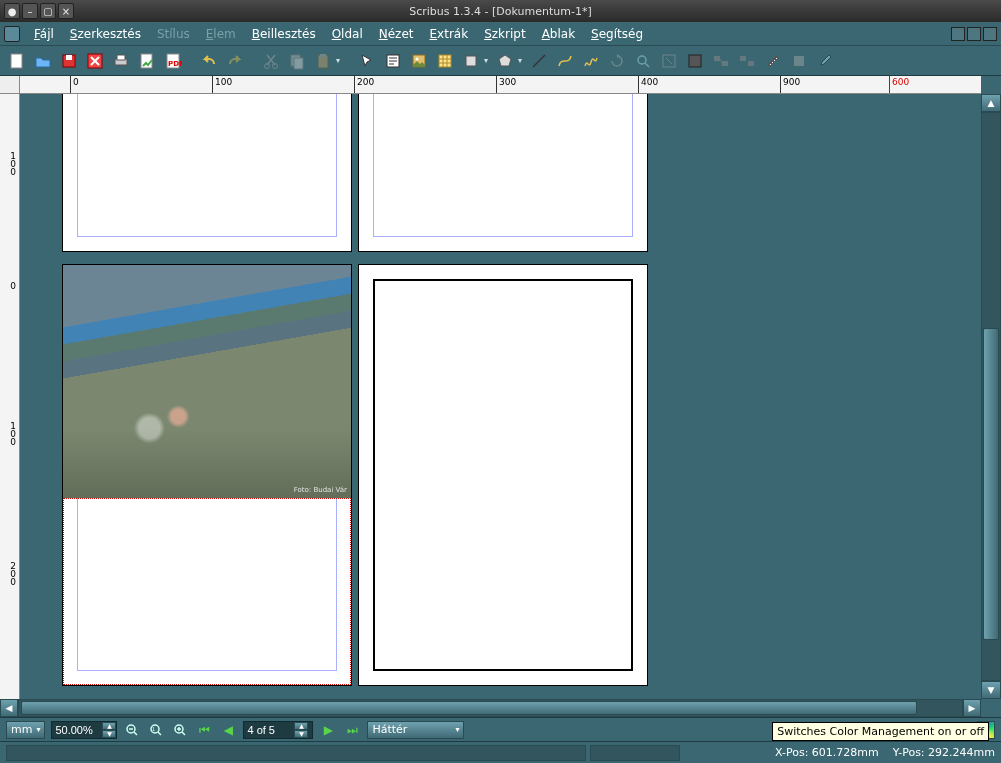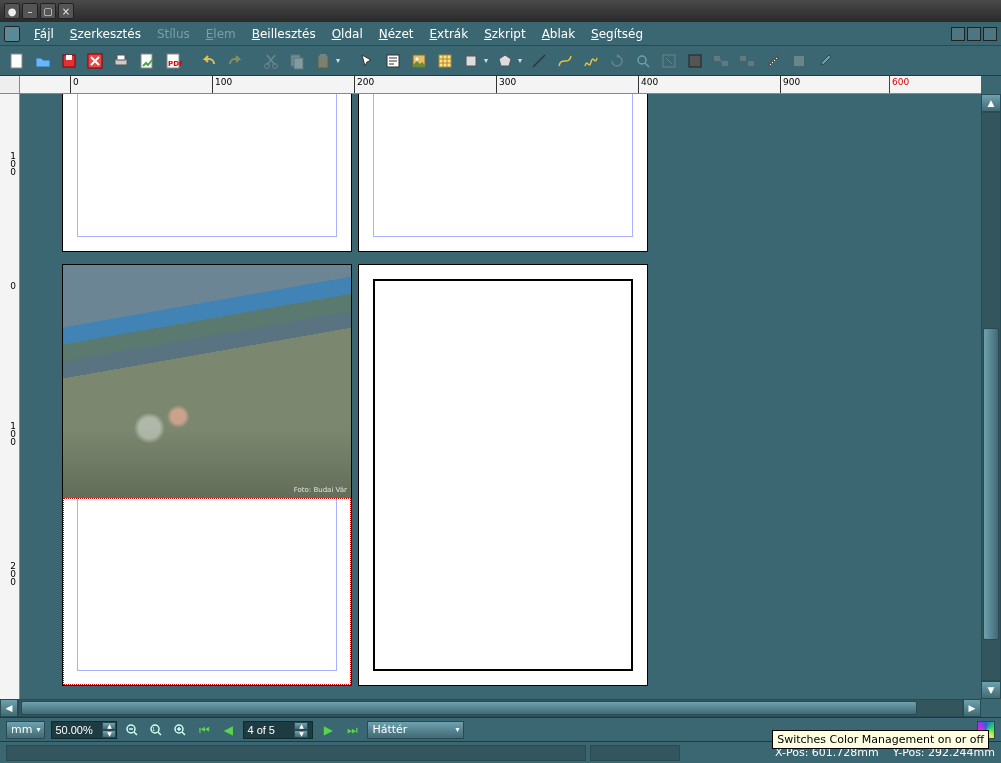--- a/index.html
+++ b/index.html
@@ -82,20 +82,21 @@
 </head>
 <body>
 
 <div class="titlebar">
   <div class="wm-buttons-left">
     <div class="wm-btn">●</div>
     <div class="wm-btn">–</div>
     <div class="wm-btn">▢</div>
     <div class="wm-btn">×</div>
   </div>
+  <div class="title">Scribus 1.3.4 - [Dokumentum-1*]</div>
 </div>
 
 <div class="menubar">
   <div class="app-icon"></div>
   <div class="menu-item"><span class="u">F</span><span>ájl</span></div>
   <div class="menu-item"><span class="u">S</span><span>zerkesztés</span></div>
   <div class="menu-item disabled"><span>Stílus</span></div>
   <div class="menu-item disabled"><span class="u">E</span>lem</div>
   <div class="menu-item"><span class="u">B</span>eillesztés</div>
   <div class="menu-item"><span class="u">O</span>ldal</div>
@@ -402,14 +403,14 @@
   <div class="cm-btn"></div>
 </div>
 
 <div class="statusbar">
   <div class="cell" style="width:580px"></div>
   <div class="cell" style="width:90px"></div>
   <div class="status-coords">
     <span><span>X-Pos:</span> <span>601.728mm</span></span>
     <span><span>Y-Pos:</span> <span>292.244mm</span></span>
   </div>
-  <div class="tooltip" style="right:12px; bottom:14px;">Switches Color Management on or off</div>
+  <div class="tooltip" style="right:12px; bottom:22px;">Switches Color Management on or off</div>
 </div>
 
 </body></html>

